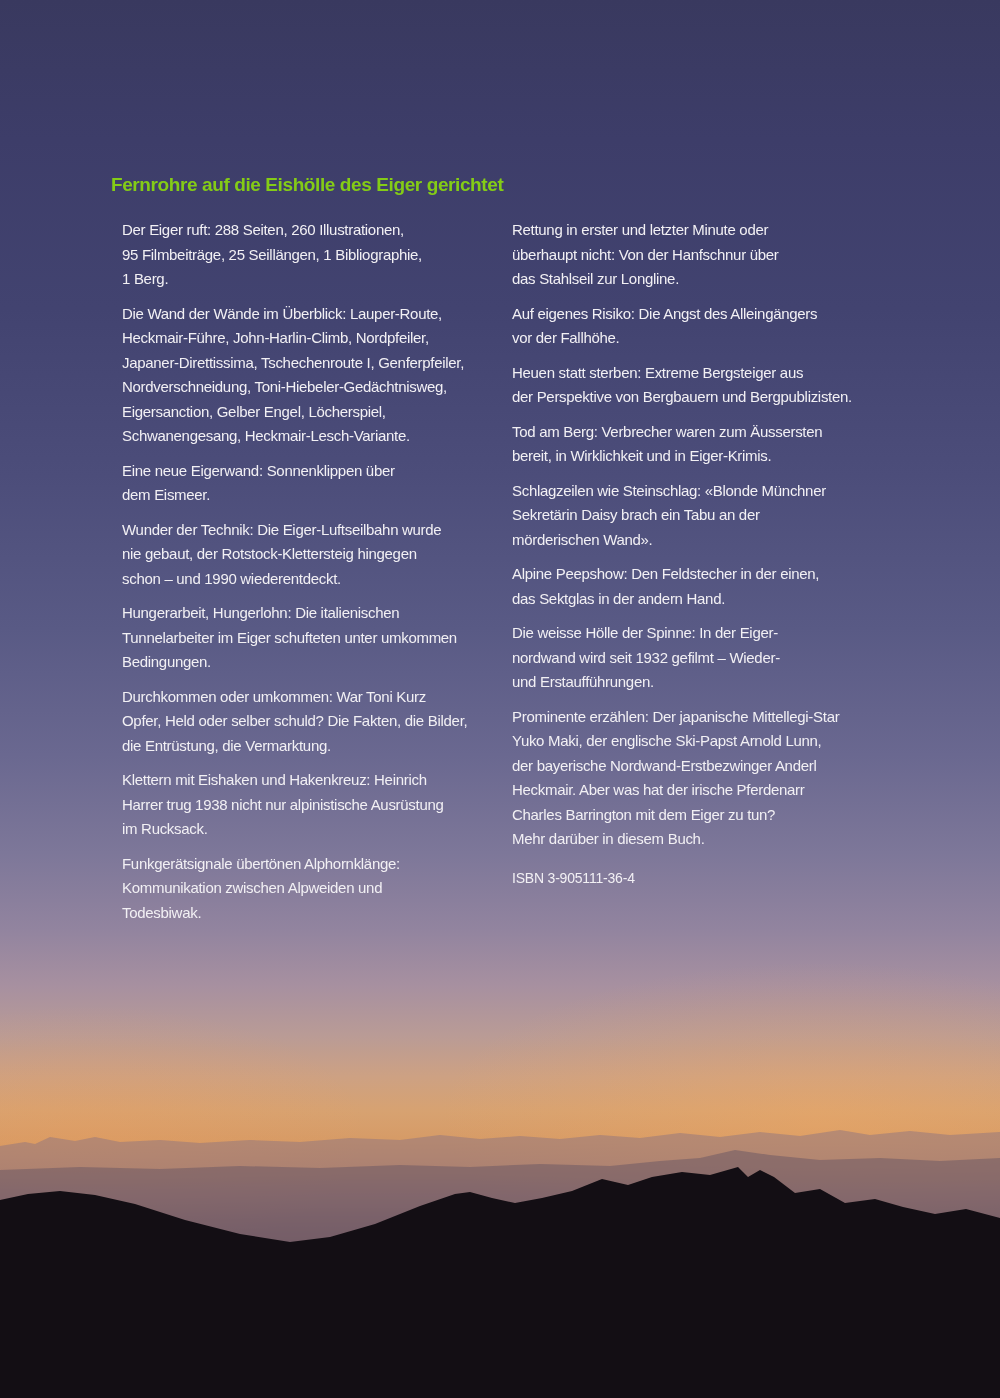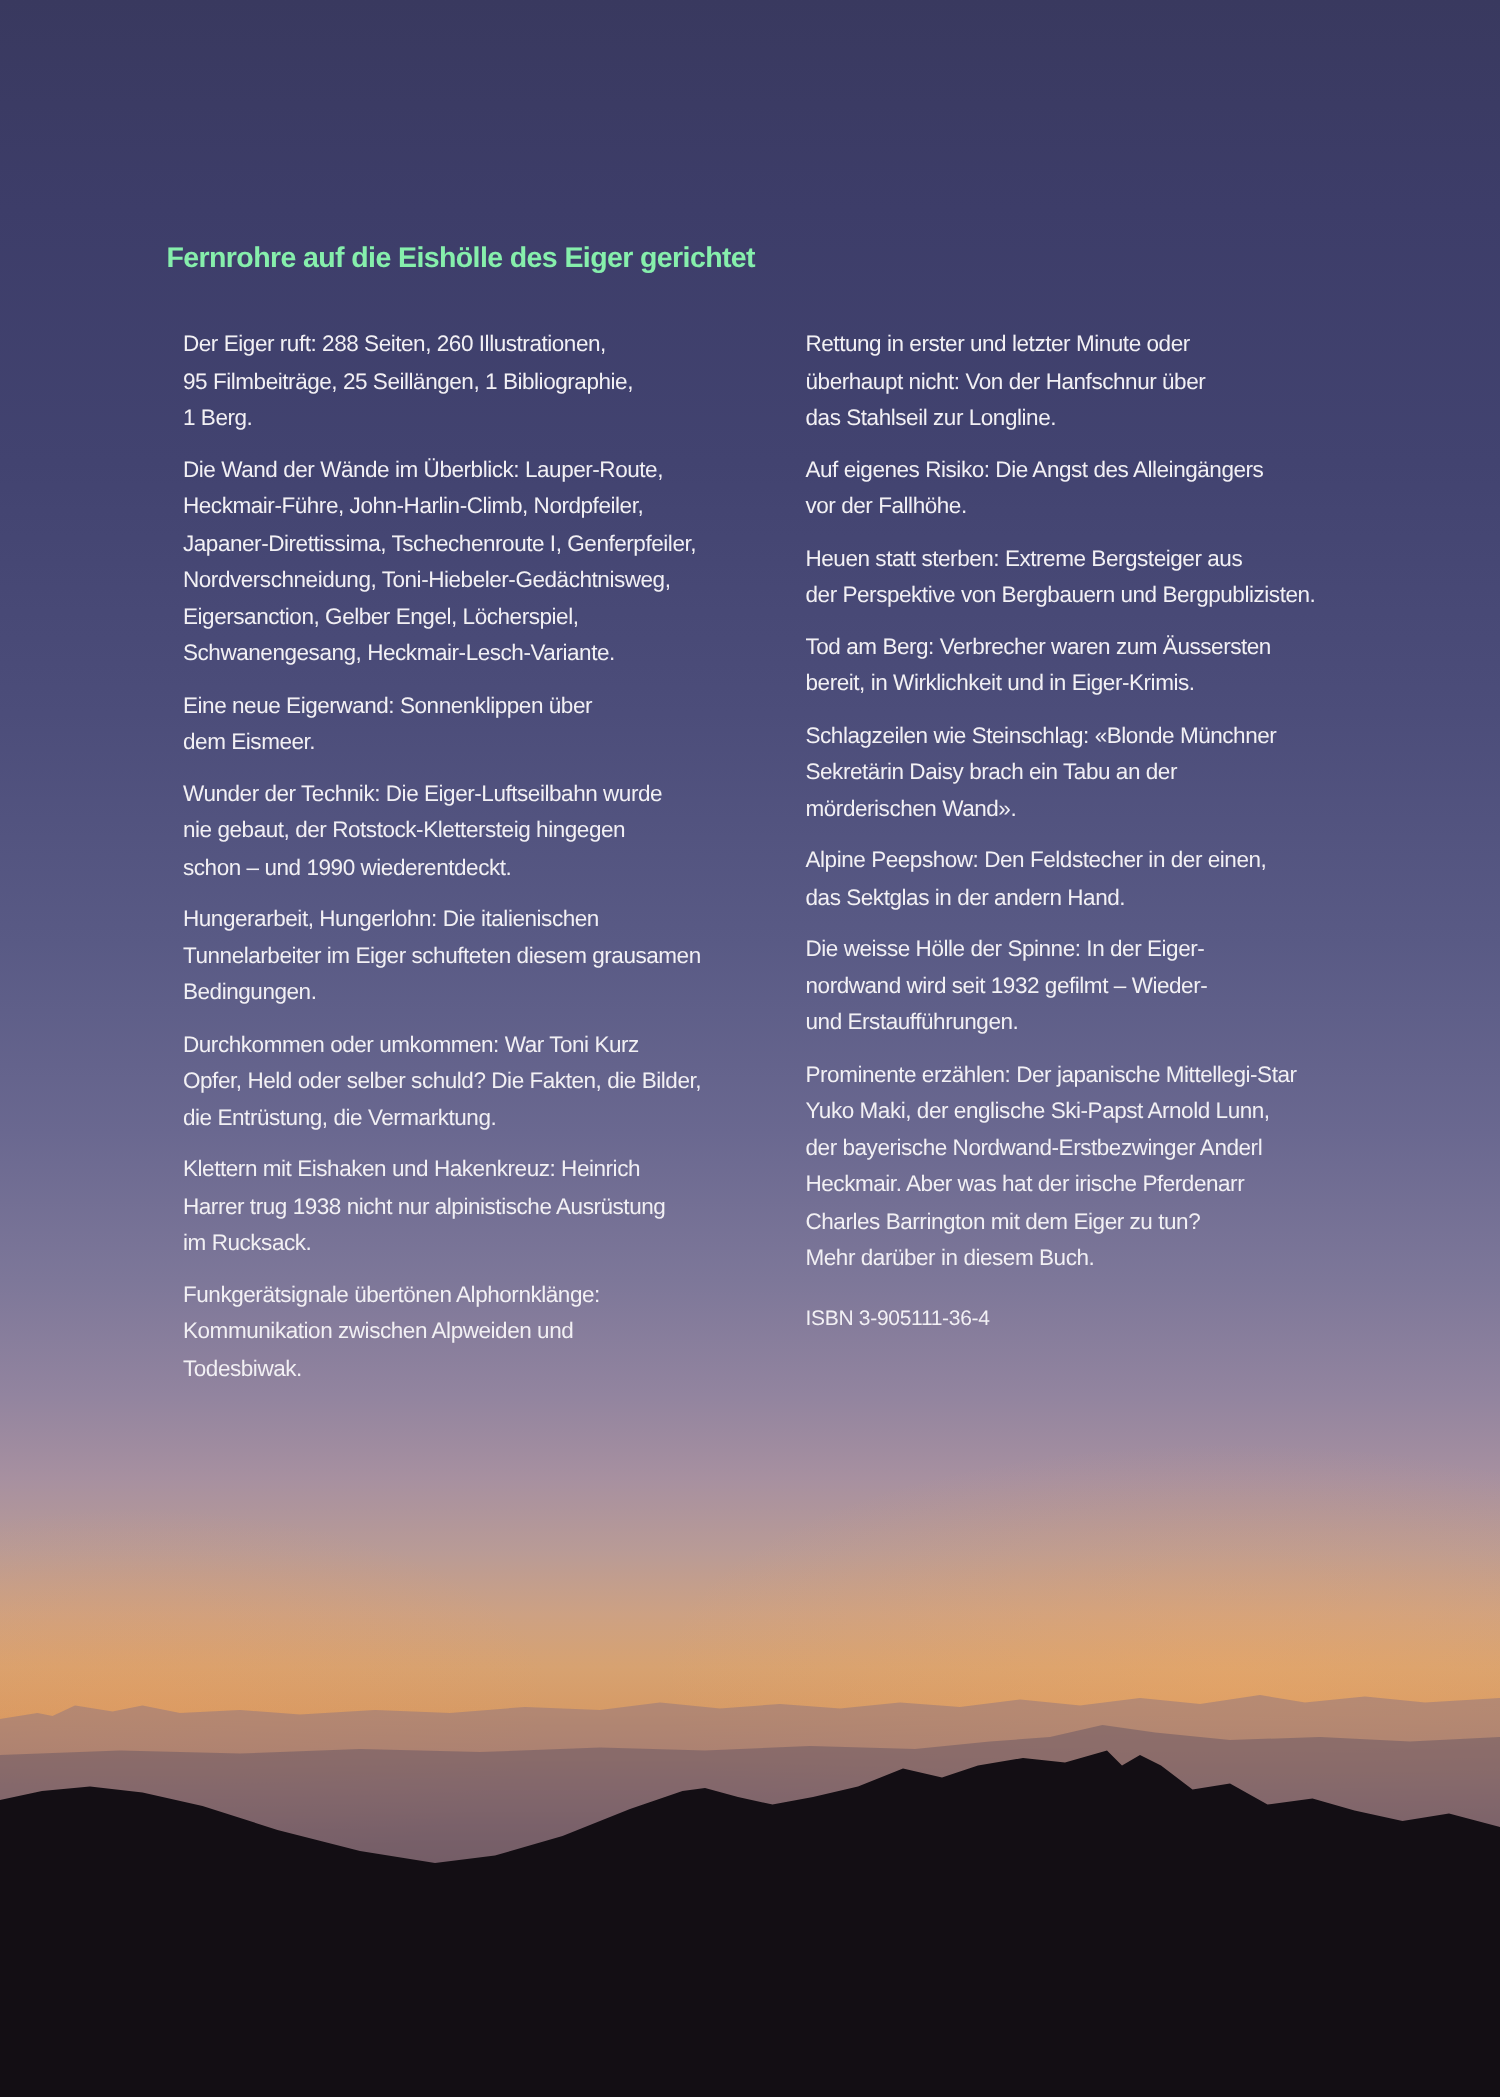--- a/index.html
+++ b/index.html
@@ -48,38 +48,38 @@
     width: 1000px; height: 370px;
     display: block;
   }
   .content {
     position: absolute;
     inset: 0;
     color: #f2f0f4;
   }
   .title {
     position: absolute;
-    left: 111px; top: 162px;
+    left: 111px; top: 174px;
     margin: 0;
     font-size: 19px;
     font-weight: 700;
     letter-spacing: -0.4px;
-    color: #86efac;
+    color: #84cc16;
     white-space: nowrap;
   }
   .col {
     position: absolute;
     top: 218px;
     width: 440px;
     font-size: 15px;
     line-height: 24.5px;
     letter-spacing: -0.3px;
   }
   .col-left  { left: 122px; }
-  .col-right { left: 537px; }
+  .col-right { left: 512px; }
   .col p {
     margin: 0 0 10px 0;
     white-space: pre-line;
   }
   .isbn {
     margin-top: 14px !important;
     font-size: 14px;
     letter-spacing: -0.2px;
   }
 </style>
@@ -110,21 +110,21 @@
 Japaner-Direttissima, Tschechenroute I, Genferpfeiler,
 Nordverschneidung, Toni-Hiebeler-Gedächtnisweg,
 Eigersanction, Gelber Engel, Löcherspiel,
 Schwanengesang, Heckmair-Lesch-Variante.</p>
       <p>Eine neue Eigerwand: Sonnenklippen über
 dem Eismeer.</p>
       <p>Wunder der Technik: Die Eiger-Luftseilbahn wurde
 nie gebaut, der Rotstock-Klettersteig hingegen
 schon – und 1990 wiederentdeckt.</p>
       <p>Hungerarbeit, Hungerlohn: Die italienischen
-Tunnelarbeiter im Eiger schufteten diesem grausamen
+Tunnelarbeiter im Eiger schufteten unter umkommen
 Bedingungen.</p>
       <p>Durchkommen oder umkommen: War Toni Kurz
 Opfer, Held oder selber schuld? Die Fakten, die Bilder,
 die Entrüstung, die Vermarktung.</p>
       <p>Klettern mit Eishaken und Hakenkreuz: Heinrich
 Harrer trug 1938 nicht nur alpinistische Ausrüstung
 im Rucksack.</p>
       <p>Funkgerätsignale übertönen Alphornklänge:
 Kommunikation zwischen Alpweiden und
 Todesbiwak.</p>

